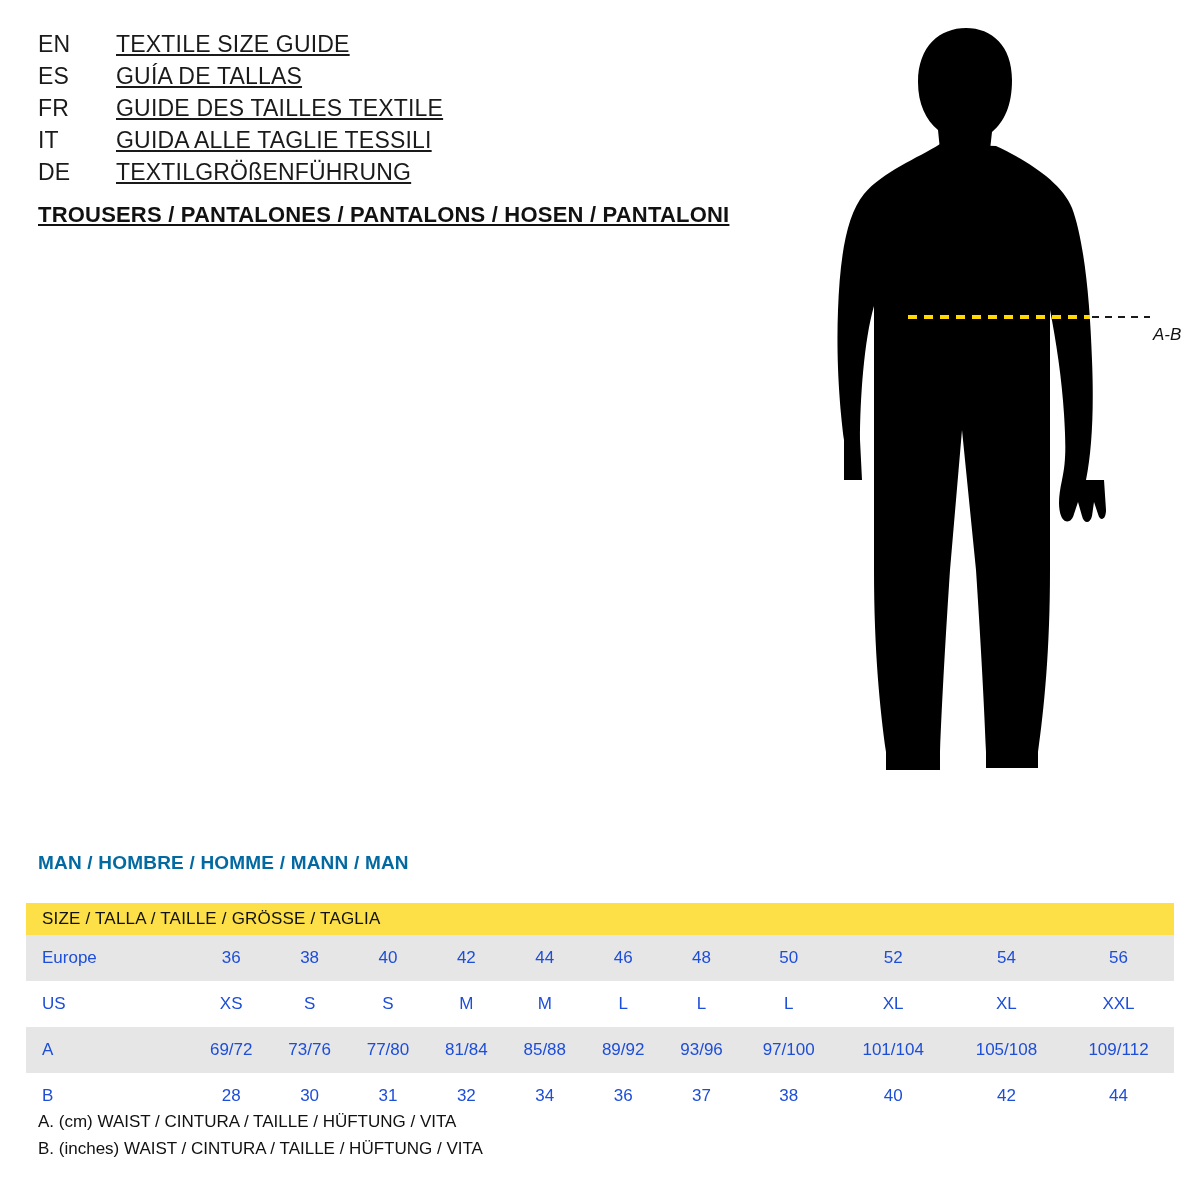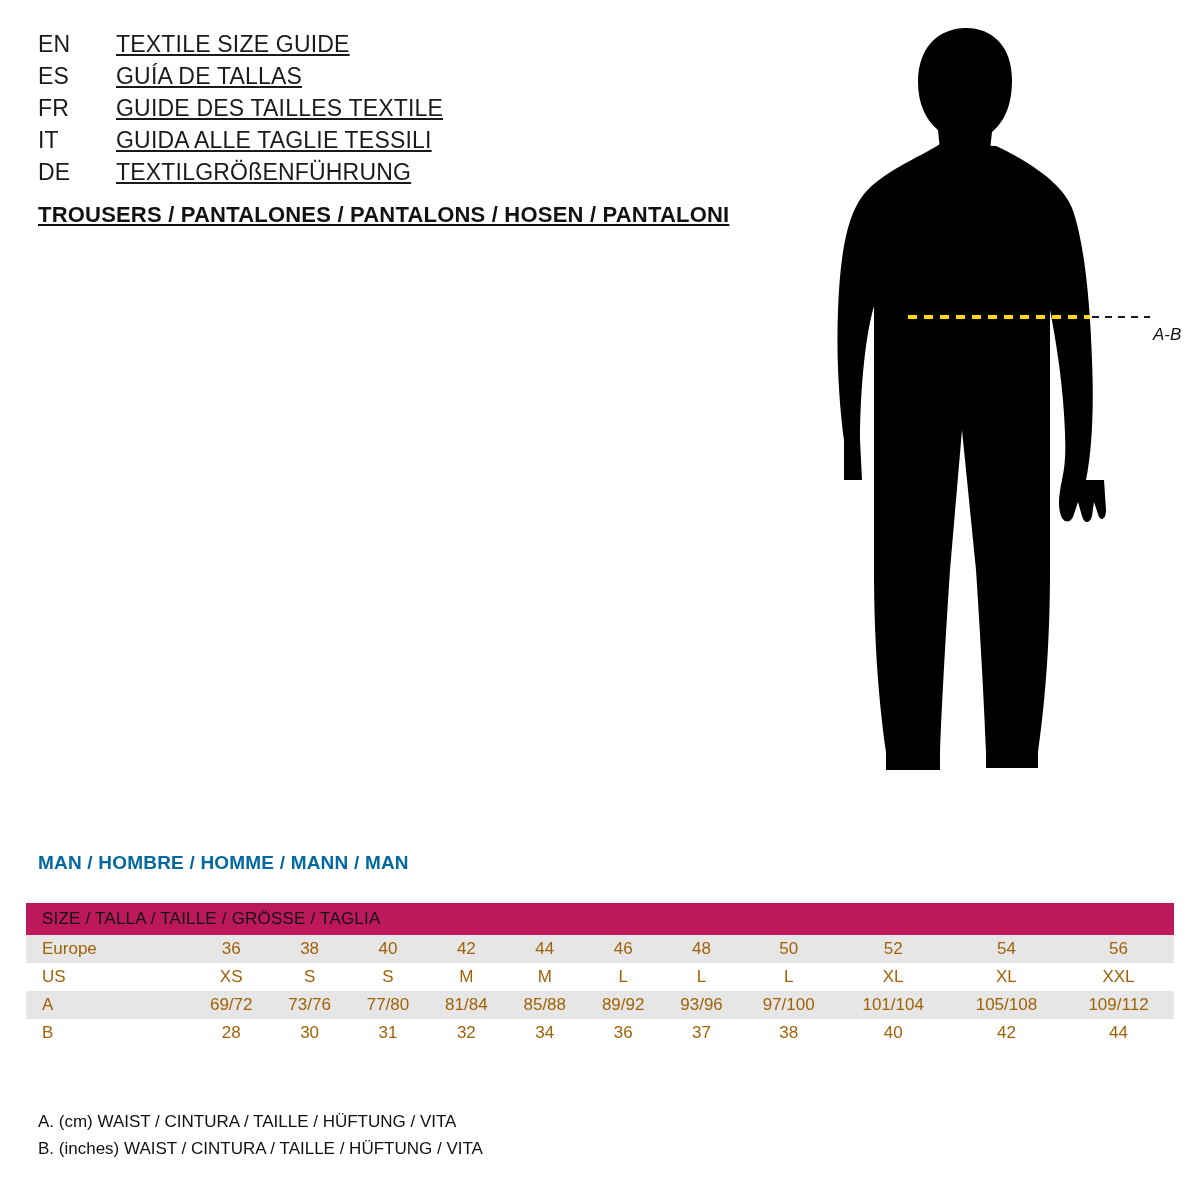--- a/index.html
+++ b/index.html
@@ -86,27 +86,27 @@
     position: absolute;
     left: 26px;
     top: 903px;
     width: 1148px;
     border-collapse: collapse;
     font-size: 17px;
   }
   table.size-table th,
   table.size-table td {
     padding: 0;
-    height: 28px;
+    height: 46px;
     text-align: center;
     font-weight: normal;
-    color: #a16207;
+    color: #1d4ed8;
   }
   table.size-table tr.head-row th {
-    background: #be185d;
+    background: #fde047;
     text-align: left;
     padding-left: 16px;
     font-size: 17px;
     letter-spacing: 0.2px;
     height: 32px;
     color: #111111;
   }
   table.size-table td.row-label {
     text-align: left;
     padding-left: 16px;

